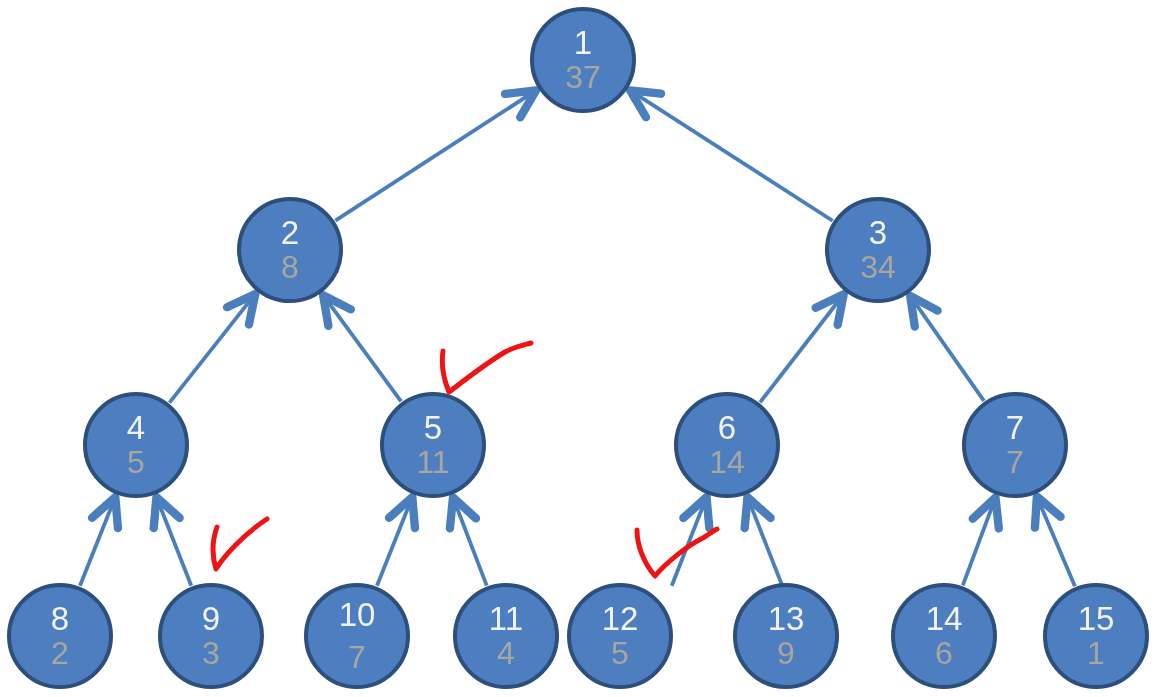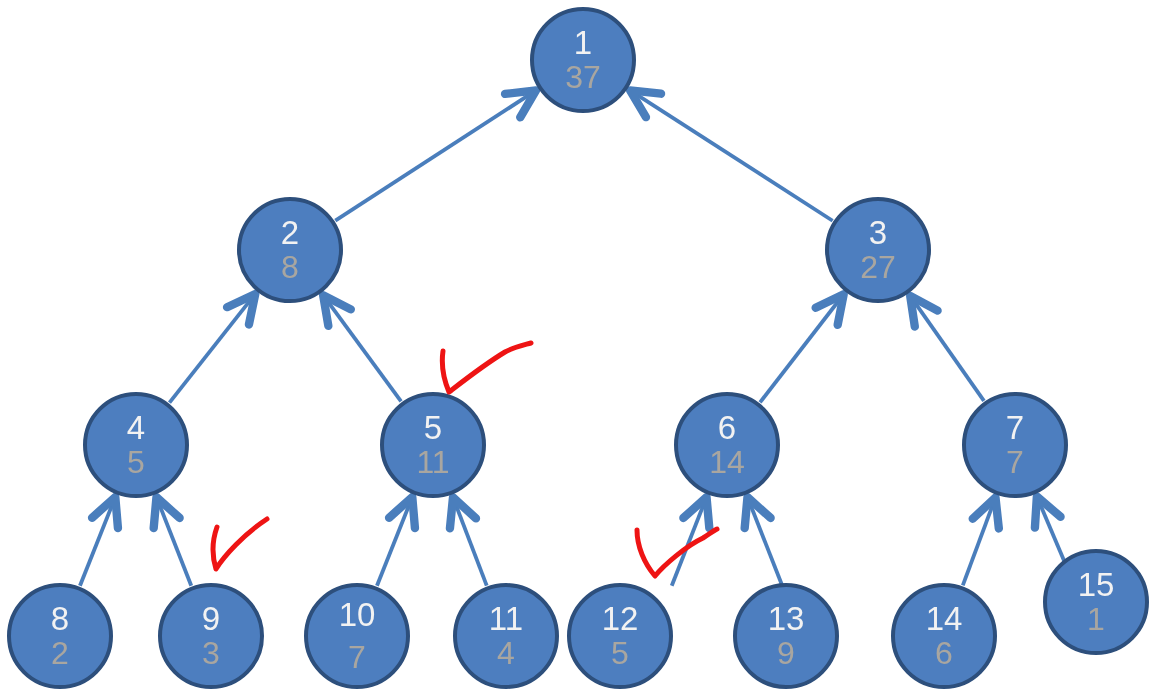--- a/index.html
+++ b/index.html
@@ -77,21 +77,21 @@
   <div class="node" style="left: 530px; top: 7px; height: 106px; width: 106px;">
     <span class="nid">1</span>
     <span class="nval">37</span>
   </div>
   <div class="node" style="left: 237px; top: 197px; height: 106px; width: 106px;">
     <span class="nid">2</span>
     <span class="nval">8</span>
   </div>
   <div class="node" style="left: 825px; top: 197px; height: 106px; width: 106px;">
     <span class="nid">3</span>
-    <span class="nval">27</span>
+    <span class="nval">34</span>
   </div>
   <div class="node" style="left: 83px; top: 392px; height: 106px; width: 106px;">
     <span class="nid">4</span>
     <span class="nval">5</span>
   </div>
   <div class="node" style="left: 380px; top: 392px; height: 106px; width: 106px;">
     <span class="nid">5</span>
     <span class="nval">11</span>
   </div>
   <div class="node" style="left: 674px; top: 392px; height: 106px; width: 106px;">
@@ -123,21 +123,21 @@
     <span class="nval">5</span>
   </div>
   <div class="node" style="left: 733px; top: 583px; height: 106px; width: 106px; align-items: center;">
     <span class="nid">13</span>
     <span class="nval">9</span>
   </div>
   <div class="node" style="left: 891px; top: 583px; height: 106px; width: 106px;">
     <span class="nid">14</span>
     <span class="nval">6</span>
   </div>
-  <div class="node" style="left: 1043px; top: 549px; height: 106px; width: 106px;">
+  <div class="node" style="left: 1043px; top: 583px; height: 106px; width: 106px;">
     <span class="nid">15</span>
     <span class="nval">1</span>
   </div>
 
   <svg id="annotations-svg" class="layer" width="1171" height="697">
     <g id="checkmarks-group">
         <path d="M443,351 C441,365 444,380 449,392 C462,382 485,364 505,352 C514,347 524,345 531,343" fill="none" stroke="#ee1414" stroke-width="5" stroke-linecap="round" stroke-linejoin="round"></path>
         <path d="M217,527 C212,541 212,556 216,569 C224,556 244,534 267,519" fill="none" stroke="#ee1414" stroke-width="5" stroke-linecap="round" stroke-linejoin="round"></path>
         <path d="M637,530 C637,546 644,563 655,576 C664,565 686,546 703,538 C708,535 713,531 717,529" fill="none" stroke="#ee1414" stroke-width="5" stroke-linecap="round" stroke-linejoin="round"></path>
       </g>

